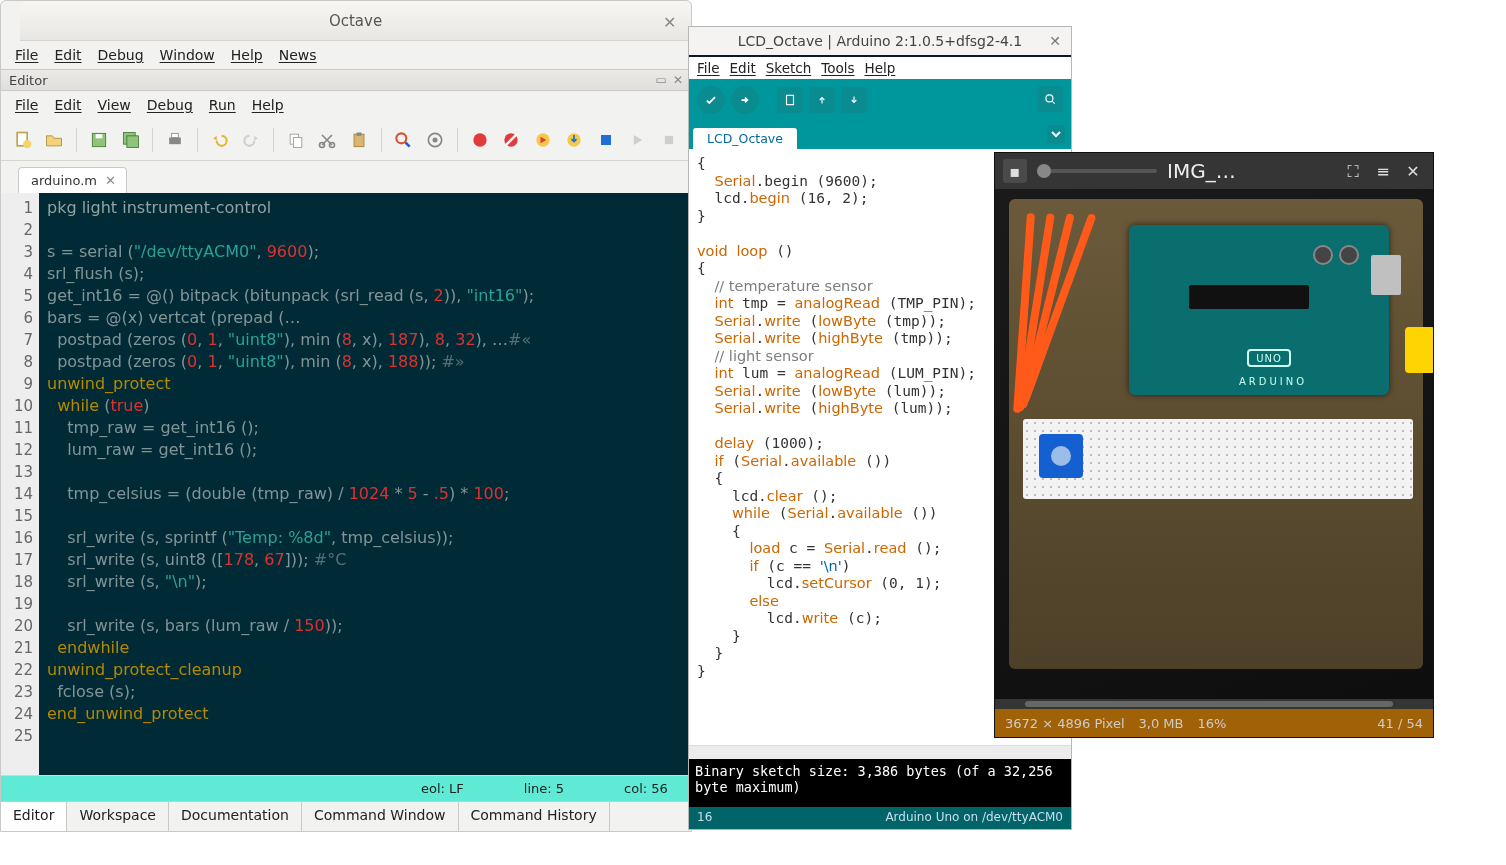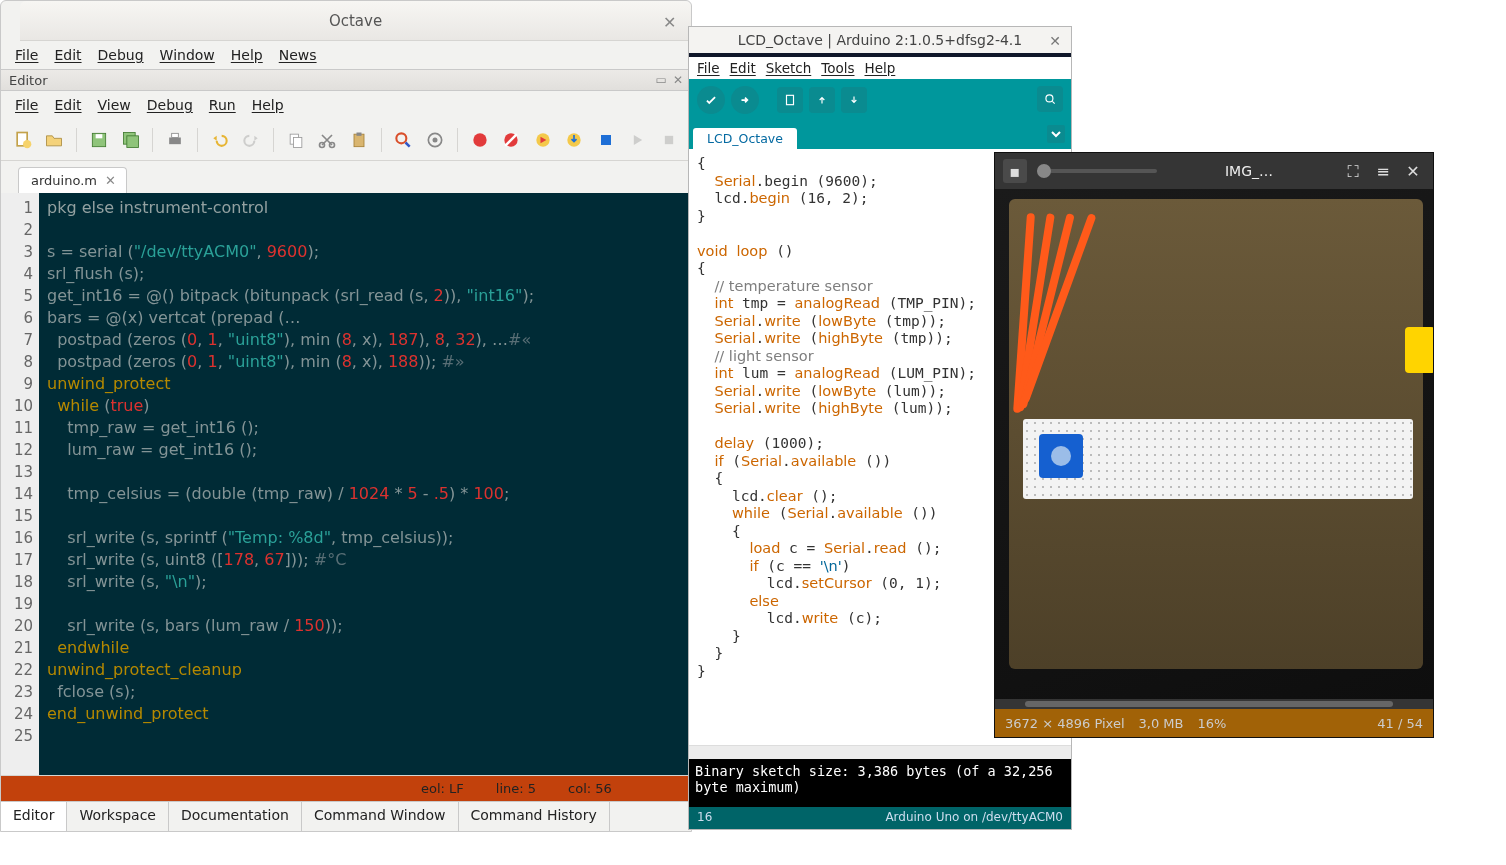--- a/index.html
+++ b/index.html
@@ -25,28 +25,28 @@
 
 .code-area { flex:1; background:#002b36; color:#839496; font-family:"DejaVu Sans Mono","Consolas",monospace; font-size:16px; display:flex; overflow:hidden; }
 .gutter { background:#eee; color:#666; text-align:right; padding:4px 6px 4px 4px; font-size:15px; line-height:22px; min-width:38px; position:relative; }
 .code-lines { padding:4px 8px; line-height:22px; white-space:pre; }
 .tok-kw { color:#b58900; }        
 .tok-str { color:#2aa198; }       
 .tok-num { color:#dc322f; }       
 .tok-cmt { color:#586e75; }       
 .tok-fn { color:#93a1a1; }
 .tok-var { color:#839496; }
-.statusbar { height:26px; background:#c2410c; border-top:1px solid #d6d5d2; display:flex; align-items:center; gap:32px; padding-left:420px; font-size:13px; color:#222; }
+.statusbar { height:26px; background:#5eead4; border-top:1px solid #d6d5d2; display:flex; align-items:center; gap:60px; padding-left:420px; font-size:13px; color:#222; }
 .bottom-tabs { height:30px; display:flex; border-top:1px solid #c9c9c9; }
 .bottom-tabs .btab { padding:5px 12px; border-right:1px solid #c9c9c9; font-size:14px; color:#222; }
 .bottom-tabs .btab.active { background:#fff; }
 
 
 .arduino-window { position:absolute; left:688px; top:26px; width:384px; height:804px; background:#fff; border:1px solid #b7b7b7; display:flex; flex-direction:column; }
-.arduino-titlebar { height:30px; background:#f4f3f1; display:flex; align-items:center; justify-content:center; position:relative; font-size:14px; color:#444; border-bottom:4px solid #0f172a; }
+.arduino-titlebar { height:30px; background:#f4f3f1; display:flex; align-items:center; justify-content:center; position:relative; font-size:14px; color:#444; border-bottom:2px solid #0f172a; }
 .arduino-titlebar .x { position:absolute; right:10px; top:6px; color:#777; }
 .arduino-menubar { height:22px; display:flex; align-items:center; gap:10px; padding:0 8px; font-size:13.5px; color:#222; }
 .arduino-menubar span { text-decoration:underline; text-underline-offset:2px; }
 .arduino-tb { height:42px; background:#00979c; display:flex; align-items:center; gap:6px; padding:0 8px; position:relative; }
 .ard-btn { width:28px; height:28px; border-radius:50%; background:#0a8b90; display:flex; align-items:center; justify-content:center; color:#fff; }
 .ard-btn.sq { border-radius:4px; width:26px; height:26px; }
 .ard-btn svg { width:14px; height:14px; fill:#fff; stroke:#fff; }
 .ard-search { position:absolute; right:8px; top:7px; }
 .ard-tabstrip { height:28px; background:#00979c; display:flex; align-items:flex-end; padding-left:4px; position:relative; }
 .ard-tab { background:#fff; padding:3px 14px; font-size:12.5px; color:#0369a1; border-radius:3px 3px 0 0; }
@@ -59,21 +59,21 @@
 .ard-status { height:22px; background:#00979c; color:#fff; font-size:13px; padding:3px 8px; }
 .ard-console { height:48px; background:#000; color:#fff; font-family:monospace; font-size:13.5px; padding:4px 6px; white-space:pre-wrap; }
 .ard-footer { height:22px; background:#006468; color:#cde; font-size:12px; display:flex; justify-content:space-between; padding:3px 8px; }
 
 
 .img-window { position:absolute; left:994px; top:152px; width:440px; height:586px; background:#2e2e2e; border:1px solid #101010; display:flex; flex-direction:column; }
 .img-titlebar { height:36px; background:#353535; display:flex; align-items:center; gap:10px; padding:0 8px; color:#ddd; }
 .img-titlebar .tb-btn { width:24px; height:24px; display:flex; align-items:center; justify-content:center; border-radius:3px; }
 .img-titlebar .slider { flex:0 0 120px; height:4px; background:#555; border-radius:2px; position:relative; }
 .img-titlebar .slider .knob { position:absolute; left:0; top:-5px; width:14px; height:14px; border-radius:50%; background:#888; }
-.img-titlebar .fname { flex:1; text-align:center; font-size:14px; color:#eee; }
+.img-titlebar .fname { flex:1; font-size:20px; color:#eee; }
 .img-titlebar .right { display:flex; gap:6px; }
 .img-photo { flex:1; position:relative; overflow:hidden; background:#111; }
 .img-statusbar { height:28px; background:#a16207; color:#ccc; font-size:13px; display:flex; align-items:center; padding:0 10px; gap:14px; }
 .img-statusbar .spacer { flex:1; }
 .img-hscroll { height:10px; background:#353535; position:relative; }
 .img-hscroll .thumb { position:absolute; left:30px; right:40px; top:2px; height:6px; background:#666; border-radius:3px; }
 
 
 .photo-bg { position:absolute; inset:0; background:linear-gradient(160deg,#1a1a1a,#0e0e0e); }
 .board-frame { position:absolute; left:14px; top:10px; right:10px; height:470px; background:linear-gradient(#6b5a3a,#4d4028); border-radius:6px; }
@@ -275,21 +275,21 @@
         <div>17</div>
         <div>18</div>
         <div>19</div>
         <div>20</div>
         <div>21</div>
         <div>22</div>
         <div>23</div>
         <div>24</div>
         <div>25</div>
       </div>
-    <div class="code-lines" id="octave-code"><span class="tok-fn">pkg else instrument-control</span>
+    <div class="code-lines" id="octave-code"><span class="tok-fn">pkg light instrument-control</span>
 
 <span class="tok-var">s = serial (</span><span class="tok-str">"/dev/ttyACM0"</span><span class="tok-var">, </span><span class="tok-num">9600</span><span class="tok-var">);</span>
 <span class="tok-var">srl_flush (s);</span>
 <span class="tok-var">get_int16 = @() bitpack (bitunpack (srl_read (s, </span><span class="tok-num">2</span><span class="tok-var">)), </span><span class="tok-str">"int16"</span><span class="tok-var">);</span>
 <span class="tok-var">bars = @(x) vertcat (prepad (…</span>
 <span class="tok-var">  postpad (zeros (</span><span class="tok-num">0</span><span class="tok-var">, </span><span class="tok-num">1</span><span class="tok-var">, </span><span class="tok-str">"uint8"</span><span class="tok-var">), min (</span><span class="tok-num">8</span><span class="tok-var">, x), </span><span class="tok-num">187</span><span class="tok-var">), </span><span class="tok-num">8</span><span class="tok-var">, </span><span class="tok-num">32</span><span class="tok-var">), …</span><span class="tok-cmt">#«</span>
 <span class="tok-var">  postpad (zeros (</span><span class="tok-num">0</span><span class="tok-var">, </span><span class="tok-num">1</span><span class="tok-var">, </span><span class="tok-str">"uint8"</span><span class="tok-var">), min (</span><span class="tok-num">8</span><span class="tok-var">, x), </span><span class="tok-num">188</span><span class="tok-var">)); </span><span class="tok-cmt">#»</span>
 <span class="tok-kw">unwind_protect</span>
 <span class="tok-kw">  while</span><span class="tok-var"> (</span><span class="tok-num">true</span><span class="tok-var">)</span>
 <span class="tok-var">    tmp_raw = get_int16 ();</span>
@@ -429,20 +429,30 @@
   </div>
   <div class="img-photo">
     <div class="photo-bg"></div>
     <div class="board-frame">
       <div class="wires">
           <div class="w w1"></div>
           <div class="w w2"></div>
           <div class="w w3"></div>
           <div class="w w4"></div>
         </div>
+      <div class="arduino-board">
+        <div class="caps">
+            <div></div>
+            <div></div>
+          </div>
+        <div class="chip"></div>
+        <div class="usb"></div>
+        <div class="uno">UNO</div>
+        <div class="logo">ARDUINO</div>
+      </div>
       <div class="yellow-part"></div>
       <div class="breadboard"></div>
       <div class="potentiometer"></div>
     </div>
   </div>
   <div class="img-hscroll">
       <div class="thumb"></div>
     </div>
   <div class="img-statusbar">
     <span>3672 × 4896 Pixel</span>

